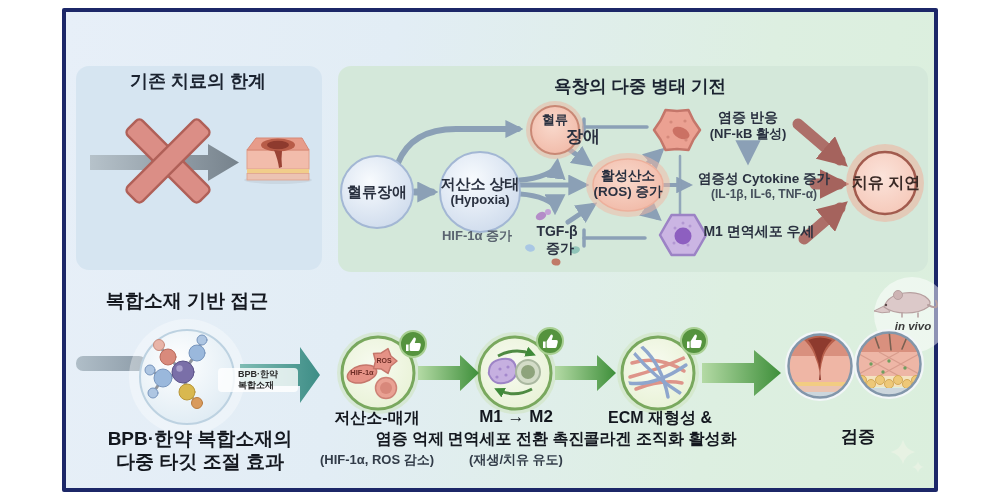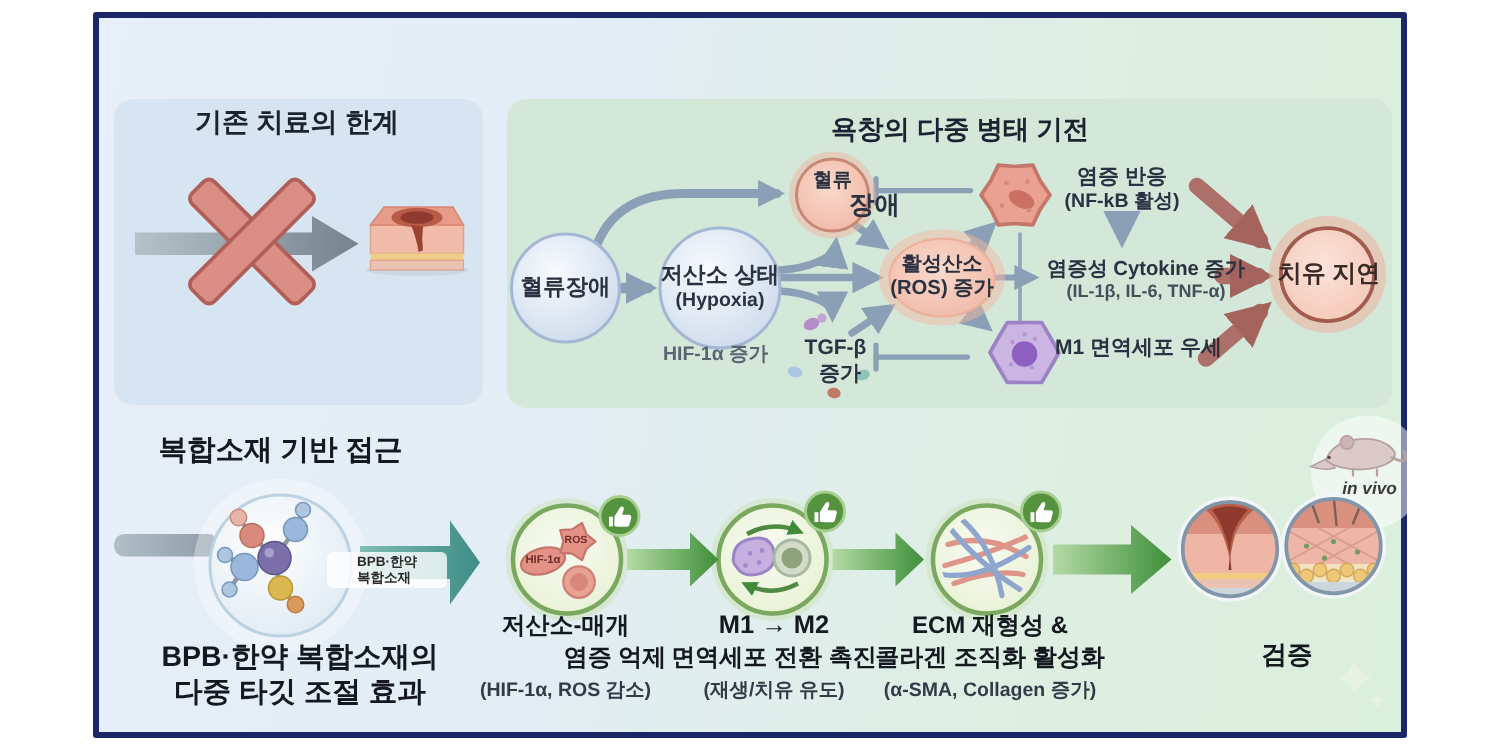--- a/index.html
+++ b/index.html
@@ -361,17 +361,16 @@
   <div class="ctr" style="left:377px;top:409px;font-size:16px;color:#14181f;">저산소-매개</div>
   <div class="ctr" style="left:377px;top:430px;font-size:16px;color:#14181f;margin-left:33px;">염증 억제</div>
   <div class="ctr t-sub" style="left:377px;top:453px;font-size:13px;">(HIF-1α, ROS 감소)</div>
 
   <div class="ctr" style="left:516px;top:408px;font-size:17px;color:#14181f;">M1 → M2</div>
   <div class="ctr" style="left:516px;top:430px;font-size:16px;color:#14181f;">면역세포 전환 촉진</div>
   <div class="ctr t-sub" style="left:516px;top:453px;font-size:13px;">(재생/치유 유도)</div>
 
   <div class="ctr" style="left:660px;top:409px;font-size:16px;color:#14181f;">ECM 재형성 &amp;</div>
   <div class="ctr" style="left:660px;top:430px;font-size:16px;color:#14181f;">콜라겐 조직화 활성화</div>
-  <div class="ctr t-sub" style="left:660px;top:453px;font-size:13px;">(α-SMA, Collagen 증가)</div>
 
   <div class="ctr" style="left:858px;top:428px;font-size:17px;color:#14181f;">검증</div>
   <div class="ctr invivo" style="left:913px;top:320px;">in vivo</div>
 </div>
 
 </body></html>

